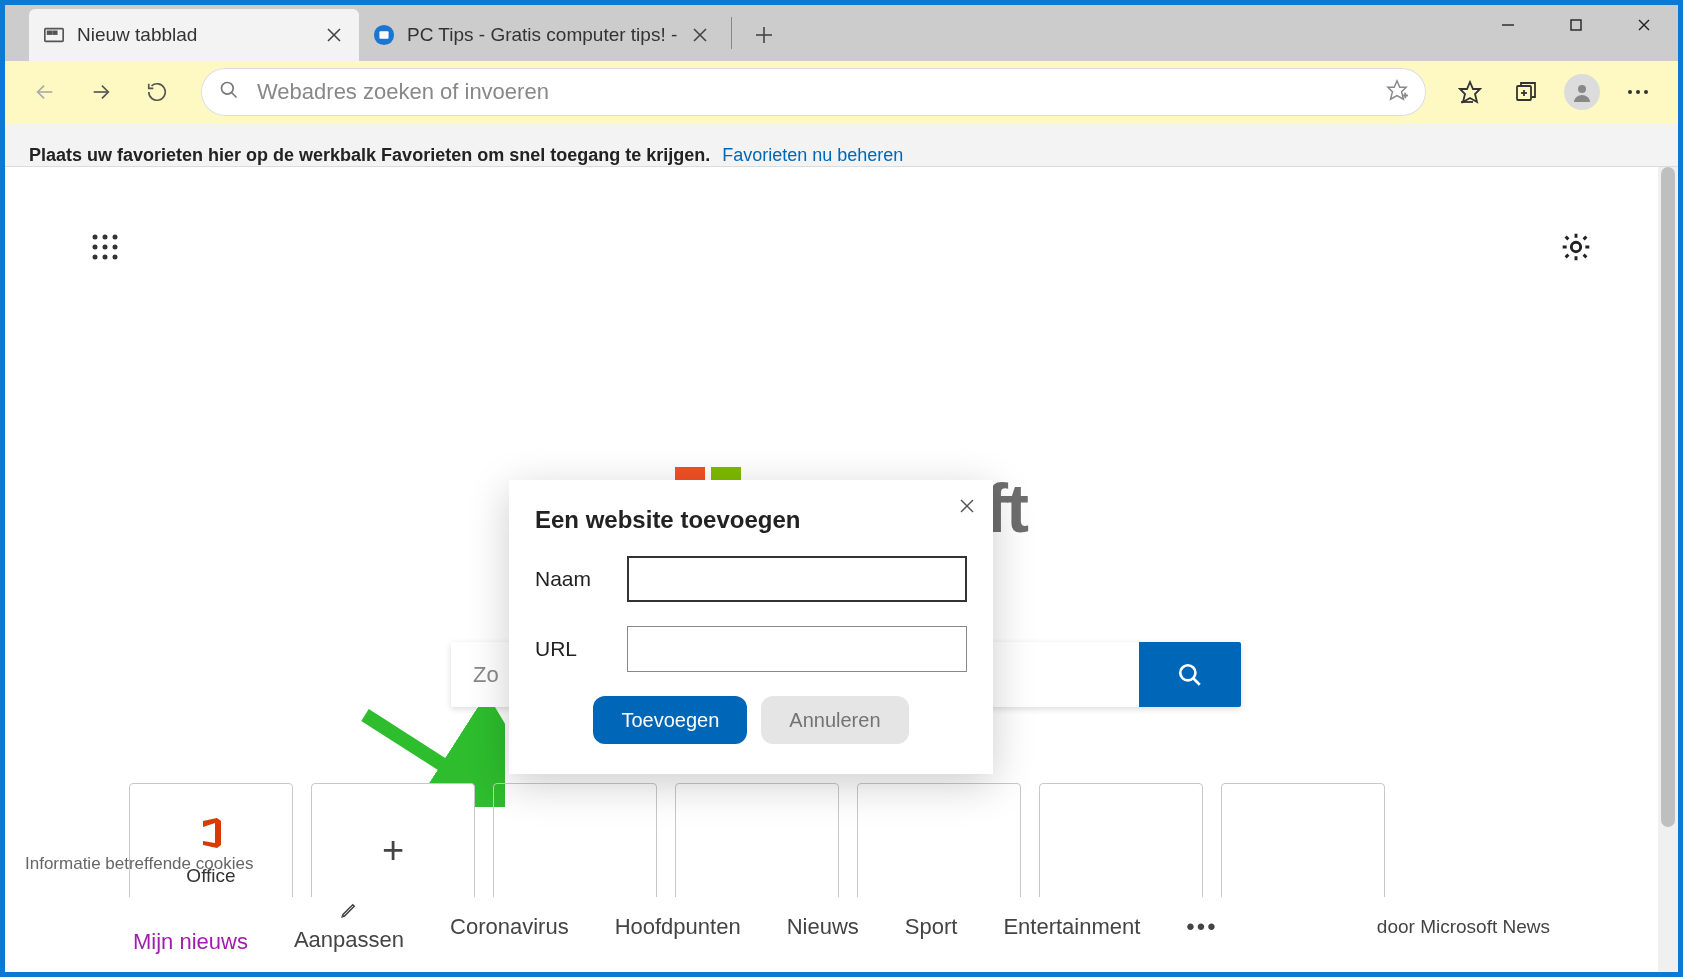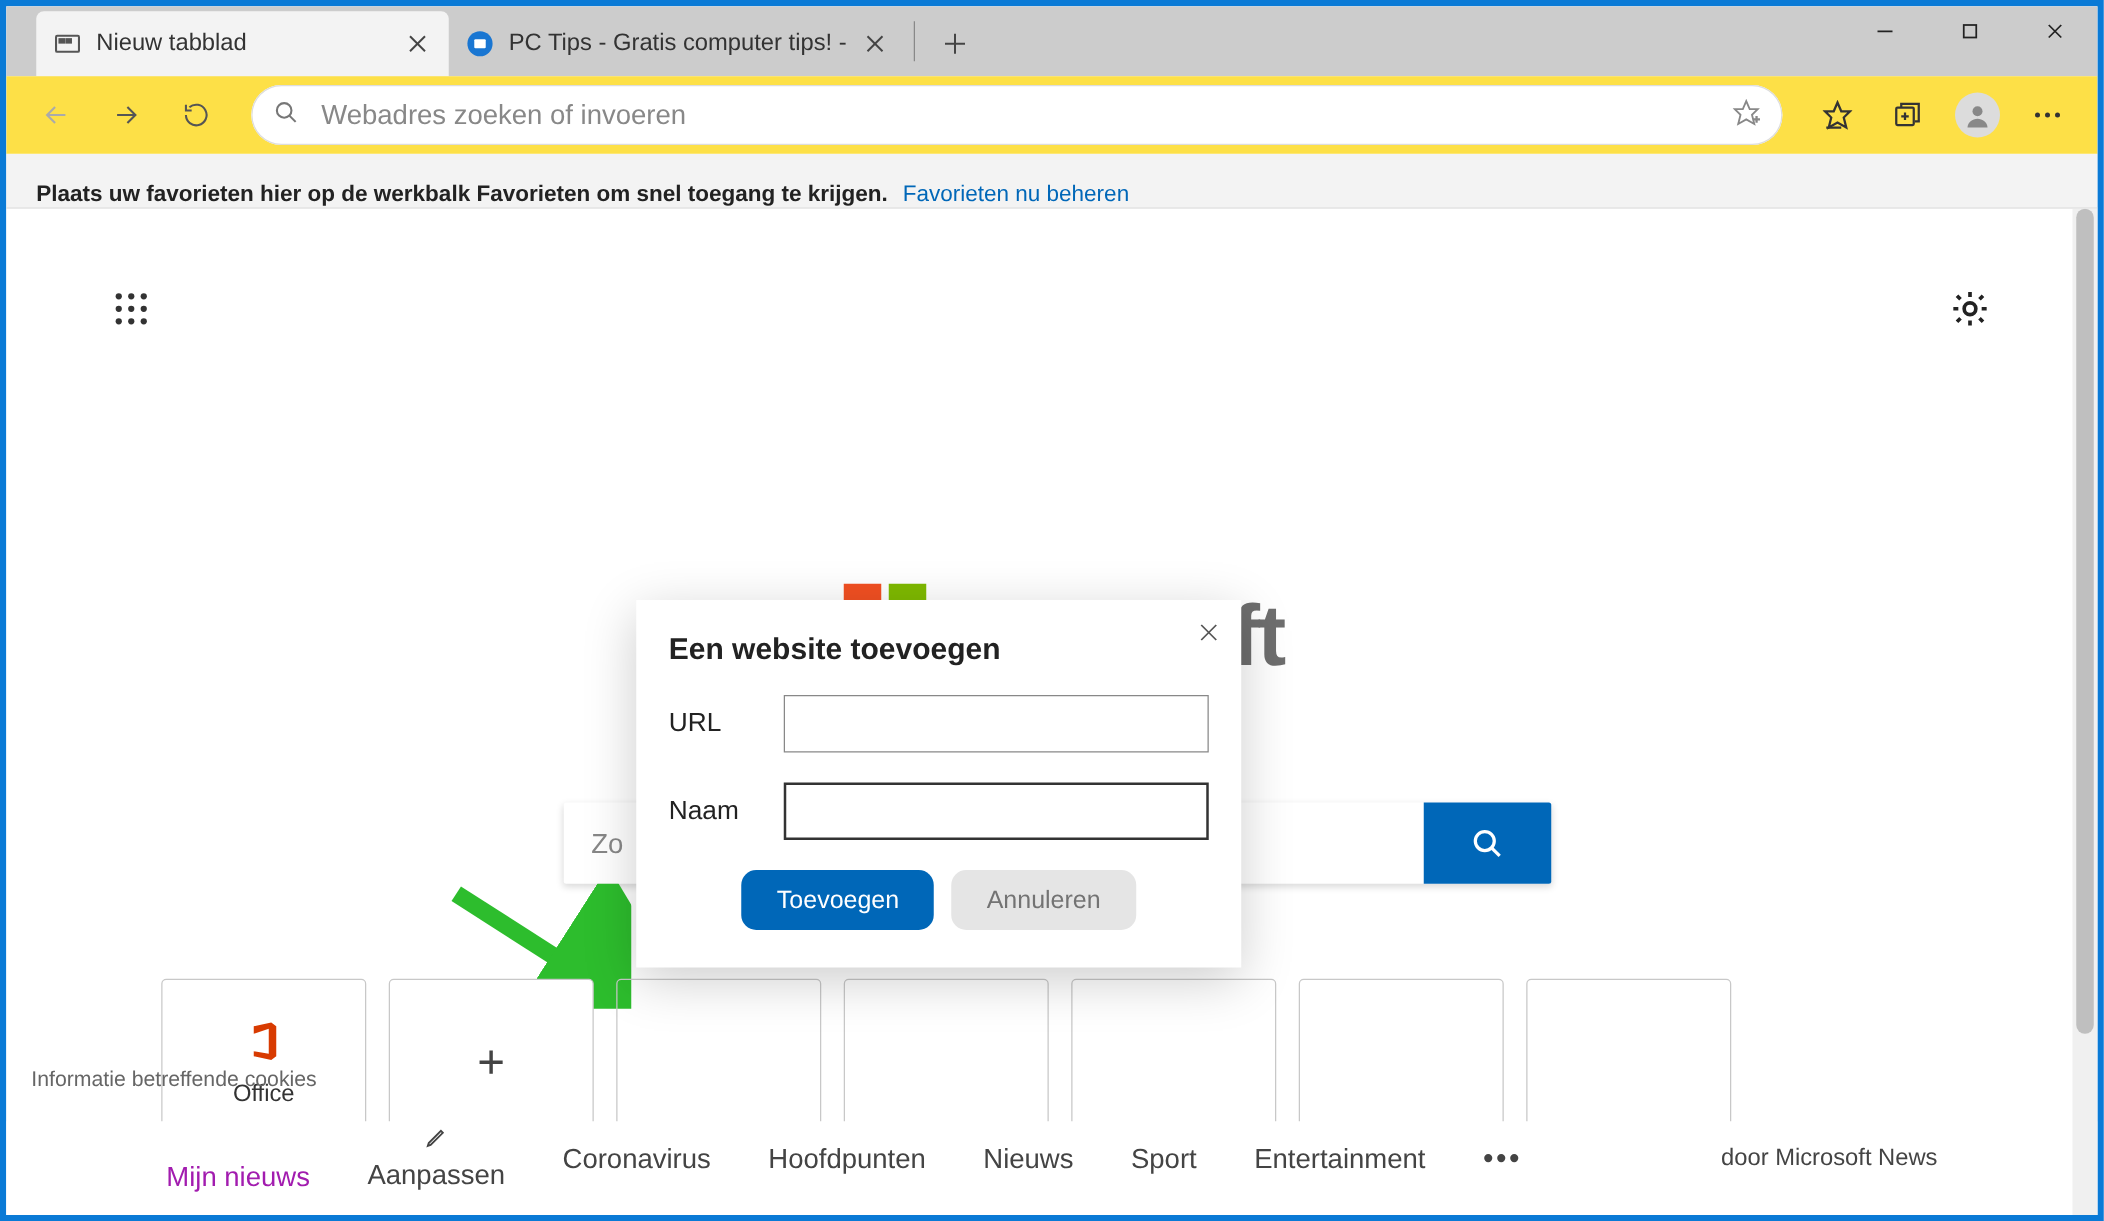--- a/index.html
+++ b/index.html
@@ -16,21 +16,21 @@
   .tab .tab-close { width: 22px; height: 22px; display: flex; align-items: center; justify-content: center; color: #444; }
   .tab .tab-close svg { width: 14px; height: 14px; }
   .newtab-btn { width: 52px; height: 52px; margin-top: 4px; display: flex; align-items: center; justify-content: center; color: #444; }
   .newtab-btn svg { width: 18px; height: 18px; }
   .tab-sep { width: 1px; height: 32px; background: #888; align-self: center; margin: 0 6px; }
   .win-controls { position: absolute; right: 0; top: 0; display: flex; height: 40px; }
   .win-btn { width: 68px; display: flex; align-items: center; justify-content: center; color: #222; }
   .win-btn svg { width: 16px; height: 16px; }
 
   
-  .toolbar { height: 62px; background: #fde047; display: flex; align-items: center; padding: 0 18px; gap: 12px; position: relative; }
+  .toolbar { height: 62px; background: #fef9c3; display: flex; align-items: center; padding: 0 18px; gap: 12px; position: relative; }
   .nav-btn { width: 44px; height: 44px; display: flex; align-items: center; justify-content: center; color: #555; border-radius: 4px; }
   .nav-btn.disabled { color: #aaa; }
   .nav-btn svg { width: 22px; height: 22px; stroke-width: 1.8; }
   .addressbar { flex: 1; height: 48px; background: #fff; border-radius: 24px; display: flex; align-items: center; padding: 0 18px; margin: 0 10px; box-shadow: inset 0 0 0 1px #ddd; }
   .addressbar .search-icon { color: #777; margin-right: 18px; }
   .addressbar .placeholder { color: #888; font-size: 22px; flex: 1; }
   .addressbar .star-icon { color: #888; }
   .tool-icon { width: 44px; height: 44px; display: flex; align-items: center; justify-content: center; color: #333; }
   .tool-icon svg { width: 24px; height: 24px; }
   .avatar { width: 36px; height: 36px; border-radius: 50%; background: #dcdcdc; display: flex; align-items: center; justify-content: center; }
@@ -311,26 +311,26 @@
 
   <div class="dialog">
     <div class="dlg-close">
       <svg width="14" height="14" viewBox="0 0 14 14" stroke="#555" stroke-width="1.4">
           <line x1="1" y1="1" x2="13" y2="13"></line>
           <line x1="13" y1="1" x2="1" y2="13"></line>
         </svg>
     </div>
     <div class="dlg-title">Een website toevoegen</div>
     <div class="dlg-row">
+      <div class="dlg-label">Naam</div>
+      <div class="dlg-input focus"></div>
+    </div>
+    <div class="dlg-row">
       <div class="dlg-label">URL</div>
       <div class="dlg-input"></div>
-    </div>
-    <div class="dlg-row">
-      <div class="dlg-label">Naam</div>
-      <div class="dlg-input focus"></div>
     </div>
     <div class="dlg-buttons">
       <div class="dlg-btn primary">Toevoegen</div>
       <div class="dlg-btn secondary">Annuleren</div>
     </div>
   </div>
 
   <div class="scrollbar">
     <div class="thumb"></div>
   </div>

